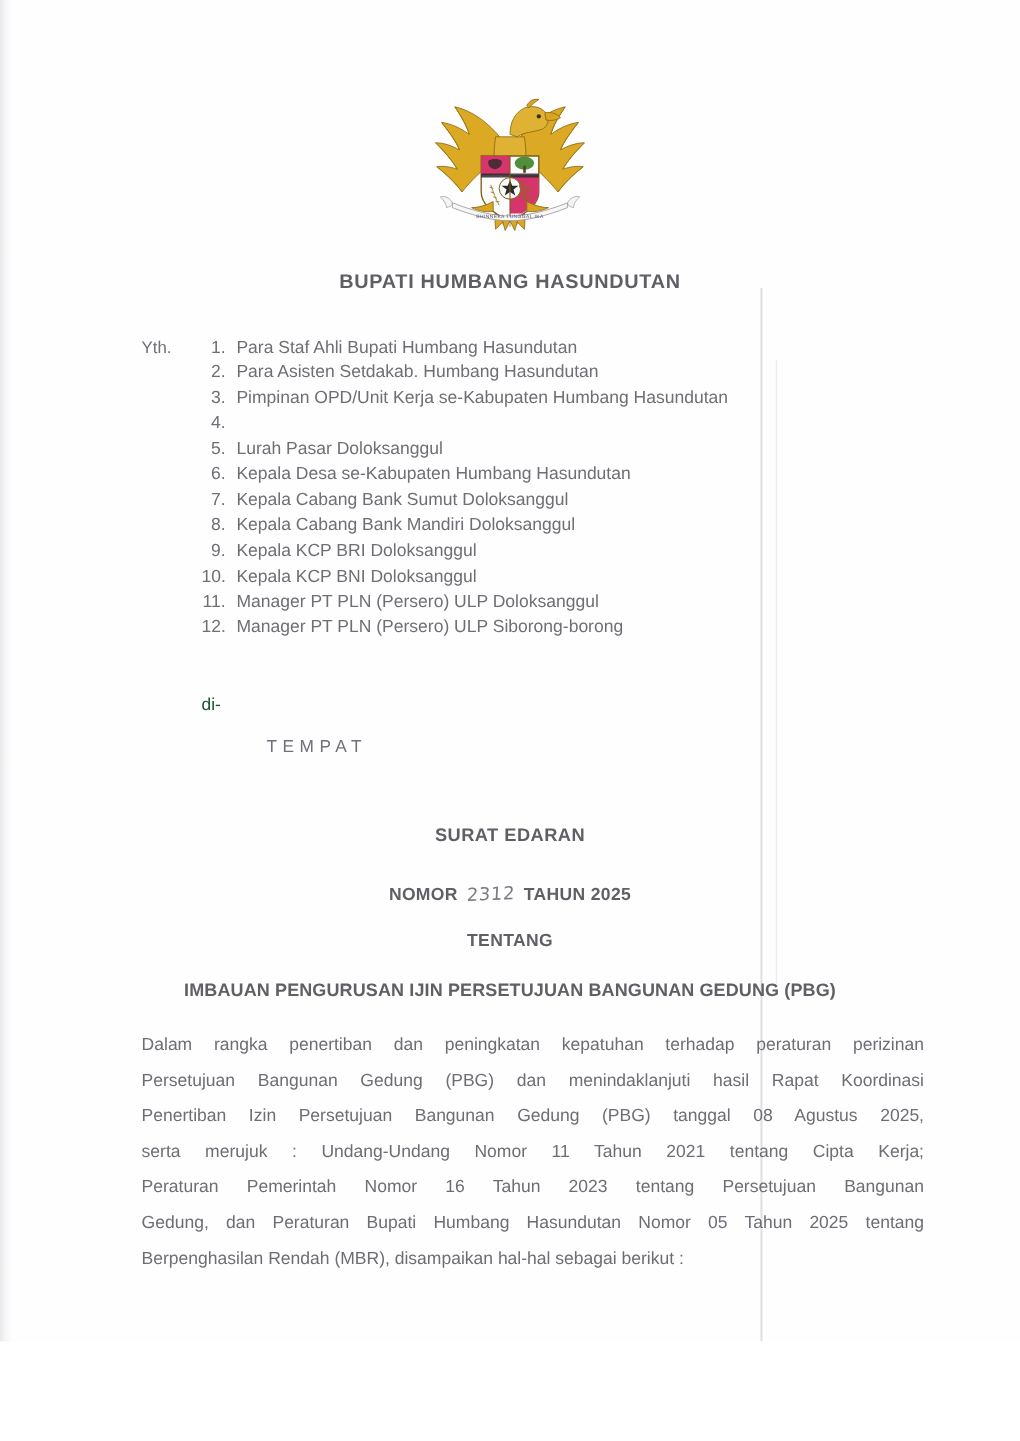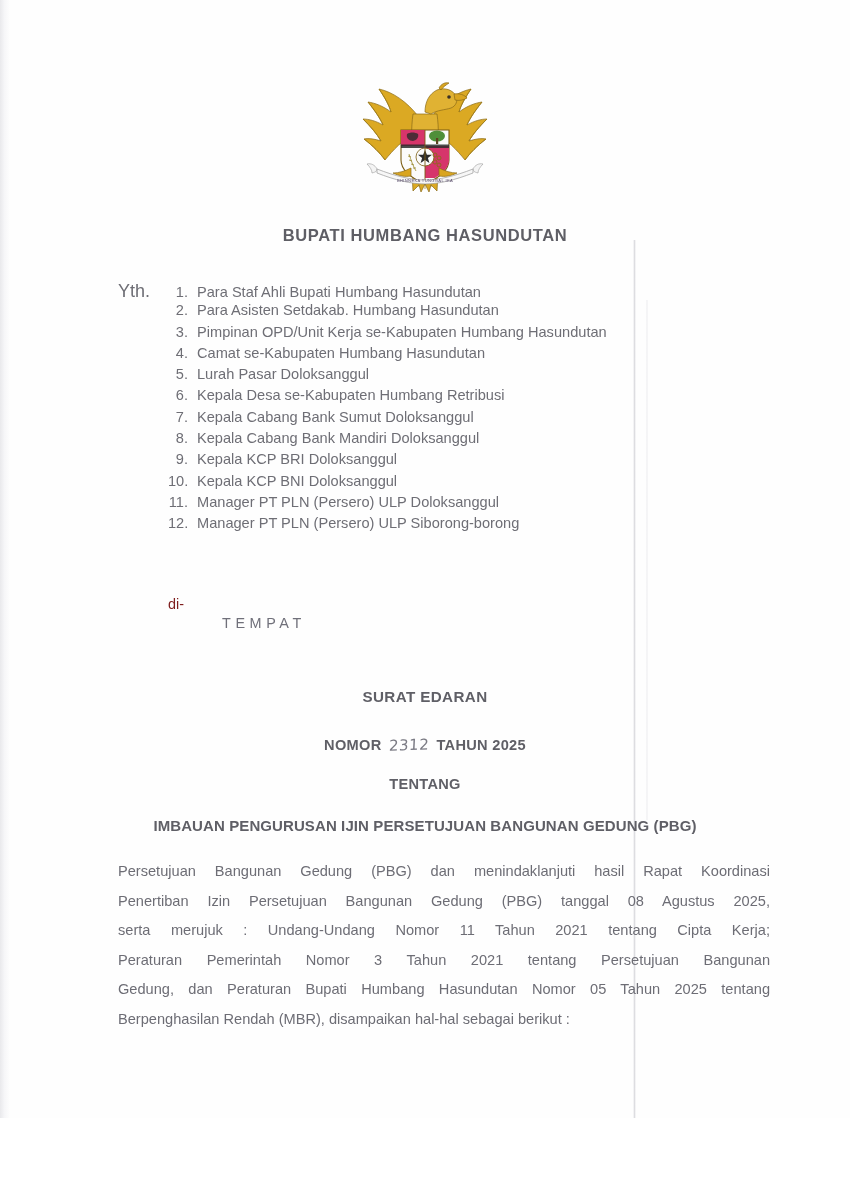--- a/index.html
+++ b/index.html
@@ -78,38 +78,38 @@
   .rcpt-row {
     display: flex;
     align-items: baseline;
     height: 21.3px;
     font-size: 14.6px;
     color: #6e6e75;
   }
   .rcpt-yth {
     width: 50px;
     flex: 0 0 50px;
-    font-size: 18px;
+    font-size: 14px;
     color: #6e6e75;
   }
   .rcpt-num {
     width: 29px;
     flex: 0 0 29px;
     text-align: right;
     padding-right: 9px;
     box-sizing: border-box;
   }
   .rcpt-label { white-space: nowrap; }
 
   
   .di-line {
     position: absolute;
-    left: 168px; top: 596px;
+    left: 168px; top: 580px;
     font-size: 14.4px;
-    color: #7f1d1d;
+    color: #14532d;
   }
   .tempat-line {
     position: absolute;
     left: 222px; top: 615px;
     font-size: 14.4px;
     letter-spacing: 4.6px;
     color: #70707a;
   }
 
   
@@ -274,31 +274,30 @@
       <span class="rcpt-label">Para Asisten Setdakab. Humbang Hasundutan</span>
     </div>
     <div class="rcpt-row">
       <span class="rcpt-yth"></span>
       <span class="rcpt-num">3.</span>
       <span class="rcpt-label">Pimpinan OPD/Unit Kerja se-Kabupaten Humbang Hasundutan</span>
     </div>
     <div class="rcpt-row">
       <span class="rcpt-yth"></span>
       <span class="rcpt-num">4.</span>
-      <span class="rcpt-label">Camat se-Kabupaten Humbang Hasundutan</span>
     </div>
     <div class="rcpt-row">
       <span class="rcpt-yth"></span>
       <span class="rcpt-num">5.</span>
       <span class="rcpt-label">Lurah Pasar Doloksanggul</span>
     </div>
     <div class="rcpt-row">
       <span class="rcpt-yth"></span>
       <span class="rcpt-num">6.</span>
-      <span class="rcpt-label">Kepala Desa se-Kabupaten Humbang Retribusi</span>
+      <span class="rcpt-label">Kepala Desa se-Kabupaten Humbang Hasundutan</span>
     </div>
     <div class="rcpt-row">
       <span class="rcpt-yth"></span>
       <span class="rcpt-num">7.</span>
       <span class="rcpt-label">Kepala Cabang Bank Sumut Doloksanggul</span>
     </div>
     <div class="rcpt-row">
       <span class="rcpt-yth"></span>
       <span class="rcpt-num">8.</span>
       <span class="rcpt-label">Kepala Cabang Bank Mandiri Doloksanggul</span>
@@ -333,21 +332,22 @@
   <div class="ctr nomor-line">
     <span>NOMOR</span>
     <span class="nomor-hand">2312</span>
     <span>TAHUN 2025</span>
   </div>
 
   <div class="ctr subject-line">IMBAUAN PENGURUSAN IJIN PERSETUJUAN BANGUNAN GEDUNG (PBG)</div>
   <div class="ctr tentang-line">TENTANG</div>
 
   <div class="body-par">
+    <span class="just">Dalam rangka penertiban dan peningkatan kepatuhan terhadap peraturan perizinan</span>
     <span class="just">Persetujuan Bangunan Gedung (PBG) dan menindaklanjuti hasil Rapat Koordinasi</span>
     <span class="just">Penertiban Izin Persetujuan Bangunan Gedung (PBG) tanggal 08 Agustus 2025,</span>
     <span class="just">serta merujuk : Undang-Undang Nomor 11 Tahun 2021 tentang Cipta Kerja;</span>
-    <span class="just">Peraturan Pemerintah Nomor 3 Tahun 2021 tentang Persetujuan Bangunan</span>
+    <span class="just">Peraturan Pemerintah Nomor 16 Tahun 2023 tentang Persetujuan Bangunan</span>
     <span class="just">Gedung, dan Peraturan Bupati Humbang Hasundutan Nomor 05 Tahun 2025 tentang</span>
     <span class="just last">Berpenghasilan Rendah (MBR), disampaikan hal-hal sebagai berikut :</span>
   </div>
 
 </div>
 
 </body></html>

